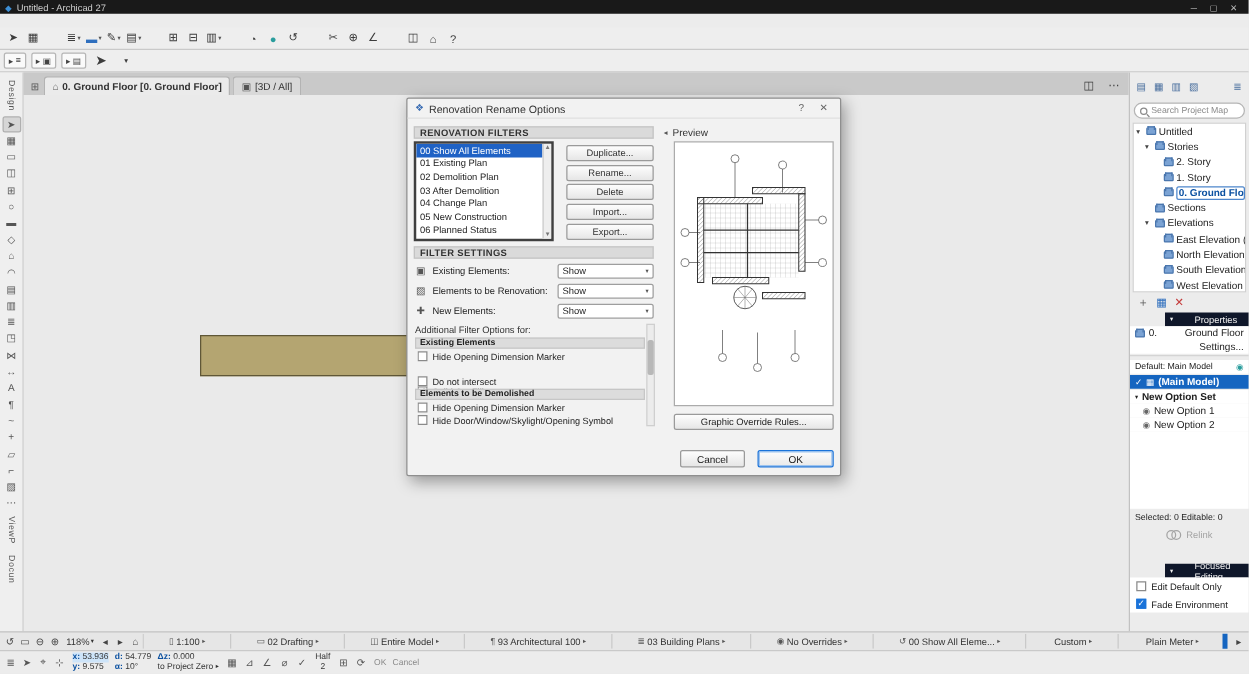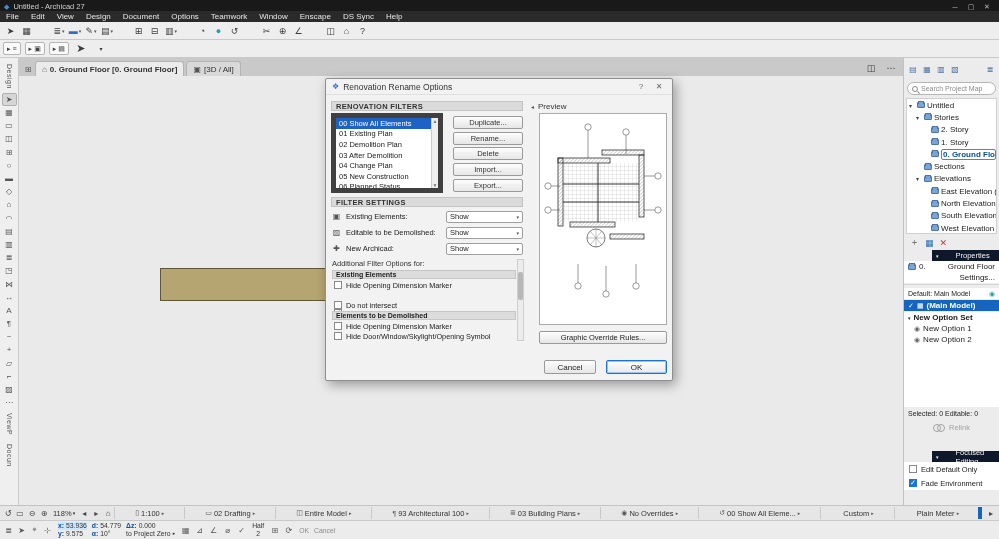--- a/index.html
+++ b/index.html
@@ -91,21 +91,21 @@
   
   .dialog { position:absolute; left:325px; top:78px; width:348px; height:303px; background:#f2f2f2;
     border:1px solid #8f8f8f; border-radius:2px; box-shadow: 3px 4px 12px rgba(0,0,0,.35); z-index:20; font-size:8px; }
   .dlg-title { position:absolute; top:0; left:0; right:0; height:16px; display:flex; align-items:center; gap:4px;
     padding:0 6px; border-bottom:1px solid #e0e0e0; font-size:8.5px; color:#333; }
   .dlg-title .dlg-ic { color:#3d6fb4; font-size:8px; }
   .dlg-title .spacer { flex:1; }
   .dlg-title .tbtn { width:14px; text-align:center; color:#666; font-size:8px; }
   .sec-hd { position:absolute; background:#dadada; border:1px solid #c3c3c3; font-weight:bold; font-size:7.5px;
     display:flex; align-items:center; padding:0 4px; height:10px; letter-spacing:.3px; color:#333; }
-  .flist { position:absolute; left:5px; top:34px; width:112px; height:80px; background:#fff; border:5px solid #404040; overflow:hidden; }
+  .flist { position:absolute; left:5px; top:34px; width:112px; height:80px; background:#fff; border:2px solid #404040; overflow:hidden; }
   .flist-item { height:10.6px; display:flex; align-items:center; padding:0 3px; white-space:nowrap; font-size:7.5px; }
   .flist-item.selected { background:#1f62c5; color:#fff; }
   .flist-sb { position:absolute; right:0; top:0; bottom:0; width:7px; background:#eee; border-left:1px solid #ccc;
     display:flex; flex-direction:column; justify-content:space-between; align-items:center; font-size:5px; color:#777; }
   .dlg-btn { position:absolute; left:127px; width:70px; height:13px; background:linear-gradient(#fdfdfd,#e6e6e6);
     border:1px solid #9a9a9a; border-radius:2px; display:flex; align-items:center; justify-content:center; font-size:7.5px; color:#333; }
   .fs-row { position:absolute; left:5px; width:192px; height:13px; display:flex; align-items:center; gap:4px; }
   .fs-row .fs-ic { width:11px; text-align:center; font-size:8px; color:#555; }
   .fs-row .fs-lbl { flex:1; white-space:nowrap; font-size:7.5px; }
   .sel { width:77px; height:12px; background:#fff; border:1px solid #9e9e9e; border-radius:2px;
@@ -155,34 +155,20 @@
 
   <div class="titlebar">
     <span class="app-ic">◆</span>
     <span>Untitled - Archicad 27</span>
     <span class="spacer"></span>
     <span class="win-ctl">─</span>
     <span class="win-ctl">▢</span>
     <span class="win-ctl">✕</span>
   </div>
 
-  <div class="menubar">
-
-  <span class="menu-item">File</span>
-      <span class="menu-item">Edit</span>
-      <span class="menu-item">View</span>
-      <span class="menu-item">Design</span>
-      <span class="menu-item">Document</span>
-      <span class="menu-item">Options</span>
-      <span class="menu-item">Teamwork</span>
-      <span class="menu-item">Window</span>
-      <span class="menu-item">Enscape</span>
-      <span class="menu-item">DS Sync</span>
-      <span class="menu-item">Help</span>
-    </div>
 
   <div class="toolbar1">
 
       <span class="tb-ic">
         <span>➤</span>
         <span class="dd"></span>
       </span>
 
       <span class="tb-ic">
         <span>▦</span>
@@ -605,30 +591,30 @@
           <span class="fs-ic">▣</span>
           <span class="fs-lbl">Existing Elements:</span>
           <span class="sel">
             <span>Show</span>
             <span class="dd">▾</span>
           </span>
         </div>
 
         <div class="fs-row" style="top: 147px;">
           <span class="fs-ic">▨</span>
-          <span class="fs-lbl">Editable to be Demolished:</span>
+          <span class="fs-lbl">Elements to be Renovation:</span>
           <span class="sel">
             <span>Show</span>
             <span class="dd">▾</span>
           </span>
         </div>
 
         <div class="fs-row" style="top: 163px;">
           <span class="fs-ic">✚</span>
-          <span class="fs-lbl">New Archicad:</span>
+          <span class="fs-lbl">New Elements:</span>
           <span class="sel">
             <span>Show</span>
             <span class="dd">▾</span>
           </span>
         </div>
       </div>
 
     <div class="addl-lbl">Additional Filter Options for:</div>
     <div class="grp-hd" style="top:191px;">Existing Elements</div>
     <div style="position: static;">

